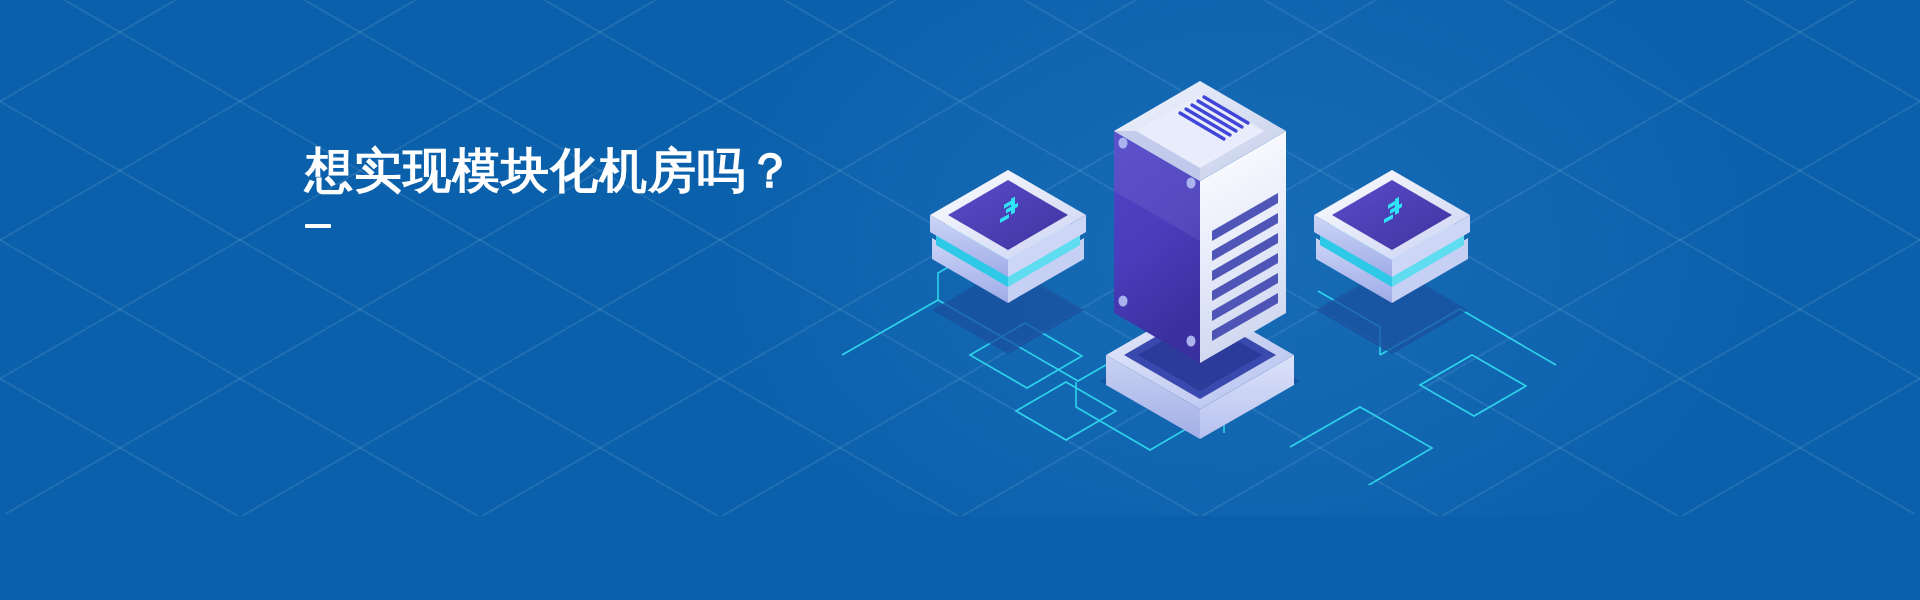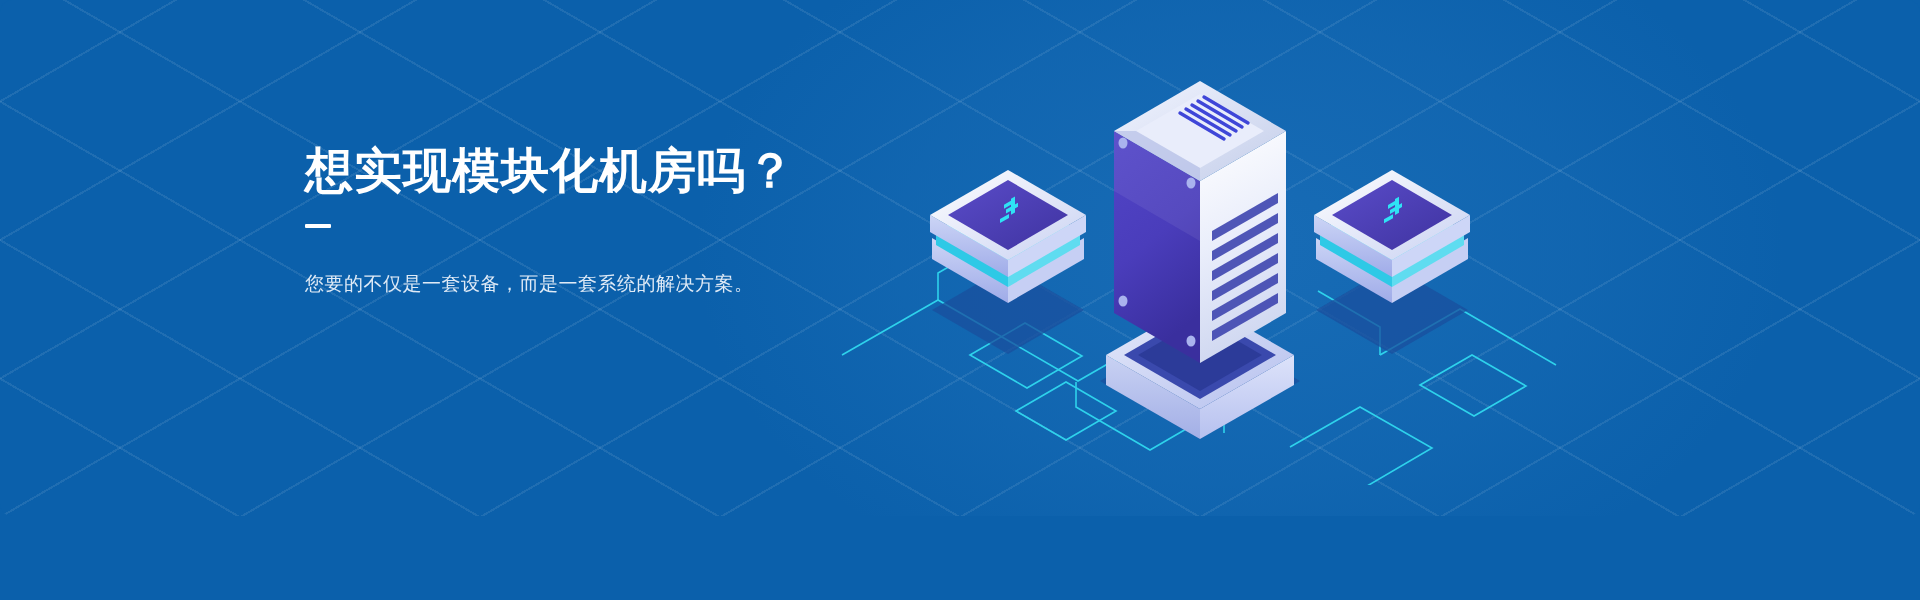--- a/index.html
+++ b/index.html
@@ -105,21 +105,20 @@
   <div class="bg-glow"></div>
 
   <div class="copy">
 
     <h1 class="headline">想实现模块化机房吗？</h1>
 
     <div class="sub-row">
       <span class="sub-dash"></span>
     </div>
 
-    <p class="body-text">您要的不仅是一套设备，而是一套系统的解决方案。</p>
   </div>
 
   <div class="illustration">
     <svg viewBox="0 0 760 430" xmlns="http://www.w3.org/2000/svg">
       <defs>
         <linearGradient id="gTowerFront" x1="0" y1="0" x2="0.3" y2="1">
           <stop offset="0%" stop-color="#5245c8"></stop>
           <stop offset="55%" stop-color="#4a3dbb"></stop>
           <stop offset="100%" stop-color="#3a2f9e"></stop>
         </linearGradient>

